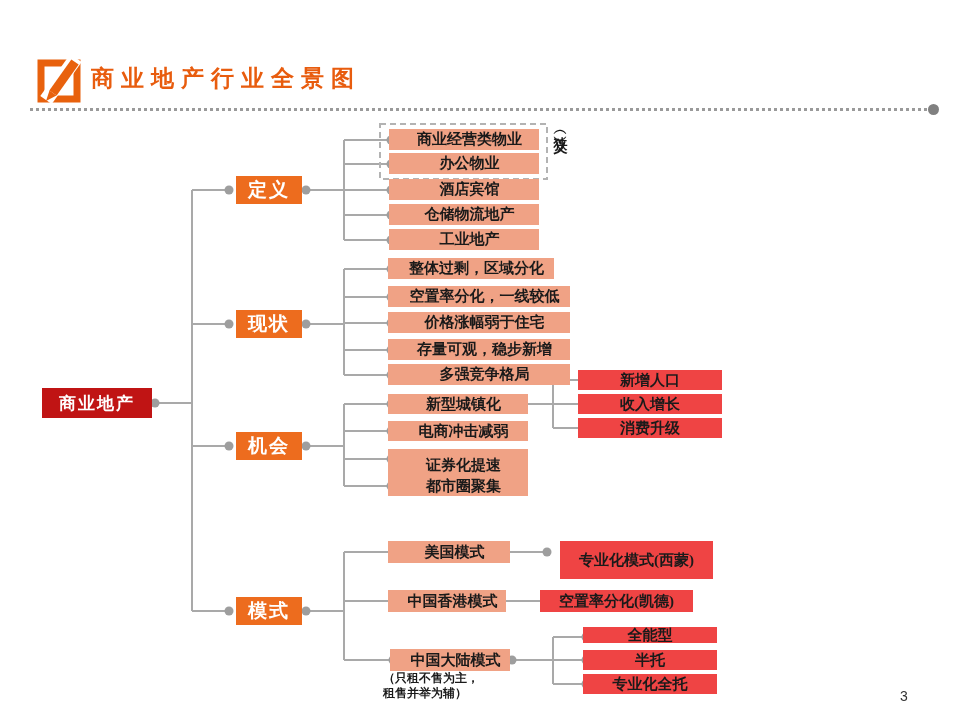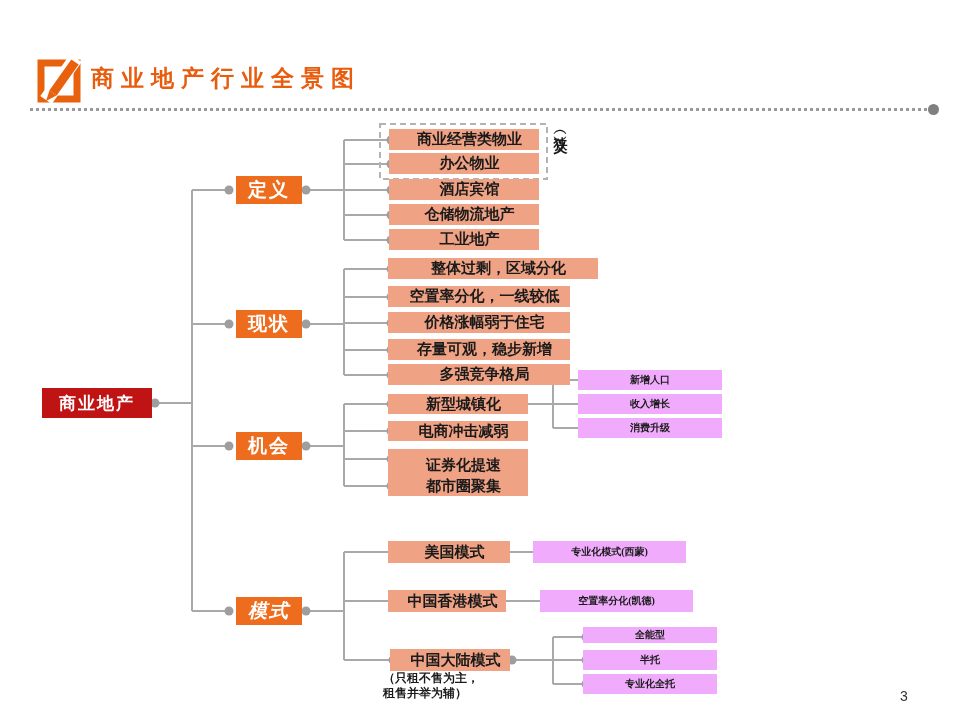--- a/index.html
+++ b/index.html
@@ -27,21 +27,21 @@
   }
   .line-end-dot{position:absolute;left:928px;top:104px;width:11px;height:11px;border-radius:50%;background:#808080;}
   
   .node{
     position:absolute;display:flex;align-items:center;justify-content:center;
     font-family:"Liberation Serif","DejaVu Serif",serif;box-sizing:border-box;white-space:nowrap;
   }
   .root-node{background:#c01414;color:#ffffff;font-size:17px;font-weight:bold;letter-spacing:2px;}
   .branch-node{background:#ed6c1e;color:#ffffff;font-size:19px;font-weight:bold;letter-spacing:2px;}
   .leaf{background:#f0a285;color:#1a1a1a;font-size:15px;font-weight:600;padding-left:11px;}
-  .subleaf{background:#f0abfc;color:#1a1a1a;font-size:10px;font-weight:600;}
+  .subleaf{background:#ef4444;color:#1a1a1a;font-size:15px;font-weight:600;}
   .narrow-label{
     position:absolute;left:551px;top:125px;height:60px;
     writing-mode:vertical-rl;font-family:"Liberation Serif","DejaVu Serif",serif;
     font-size:14px;font-weight:600;color:#1a1a1a;letter-spacing:1px;
   }
   .mainland-note{
     position:absolute;left:383px;top:671px;width:140px;
     font-family:"Liberation Serif","DejaVu Serif",serif;
     font-size:12px;font-weight:600;color:#1a1a1a;line-height:15px;
   }
@@ -165,30 +165,30 @@
         <circle cx="586" cy="660" r="4.5"></circle>
         <circle cx="586" cy="684" r="4.5"></circle>
     </g>
   </svg>
 
   <div class="node root-node" style="left:42px;top:388px;width:110px;height:30px;">商业地产</div>
 
   <div class="node branch-node" style="left:236px;top:176px;width:66px;height:28px;">定义</div>
   <div class="node branch-node" style="left:236px;top:310px;width:66px;height:28px;">现状</div>
   <div class="node branch-node" style="left:236px;top:432px;width:66px;height:28px;">机会</div>
-  <div class="node branch-node" style="left:236px;top:597px;width:66px;height:28px;font-style:italic;">模式</div>
+  <div class="node branch-node" style="left:236px;top:597px;width:66px;height:28px;">模式</div>
 
   <div class="node leaf" style="left:389px;top:129px;width:150px;height:21px;">商业经营类物业</div>
   <div class="node leaf" style="left:389px;top:153px;width:150px;height:21px;">办公物业</div>
   <div class="node leaf" style="left:389px;top:179px;width:150px;height:21px;">酒店宾馆</div>
   <div class="node leaf" style="left:389px;top:204px;width:150px;height:21px;">仓储物流地产</div>
   <div class="node leaf" style="left:389px;top:229px;width:150px;height:21px;">工业地产</div>
   <div class="narrow-label">（狭义）</div>
 
-  <div class="node leaf" style="left:388px;top:258px;width:210px;height:21px;">整体过剩，区域分化</div>
+  <div class="node leaf" style="left:388px;top:258px;width:166px;height:21px;">整体过剩，区域分化</div>
   <div class="node leaf" style="left:388px;top:286px;width:182px;height:21px;">空置率分化，一线较低</div>
   <div class="node leaf" style="left:388px;top:312px;width:182px;height:21px;">价格涨幅弱于住宅</div>
   <div class="node leaf" style="left:388px;top:339px;width:182px;height:21px;">存量可观，稳步新增</div>
   <div class="node leaf" style="left:388px;top:364px;width:182px;height:21px;">多强竞争格局</div>
 
   <div class="node leaf" style="left:388px;top:394px;width:140px;height:20px;">新型城镇化</div>
   <div class="node leaf" style="left:388px;top:421px;width:140px;height:20px;">电商冲击减弱</div>
   <div class="node leaf" style="left:388px;top:449px;width:140px;height:32px;">证券化提速</div>
   <div class="node leaf" style="left:388px;top:476px;width:140px;height:20px;">都市圈聚集</div>
 
@@ -197,21 +197,21 @@
   <div class="node subleaf" style="left:578px;top:418px;width:144px;height:20px;">消费升级</div>
 
   <div class="node leaf" style="left:388px;top:541px;width:122px;height:22px;">美国模式</div>
   <div class="node leaf" style="left:388px;top:590px;width:118px;height:22px;">中国香港模式</div>
   <div class="node leaf" style="left:390px;top:649px;width:120px;height:22px;">中国大陆模式</div>
   <div class="mainland-note">
     <div>（只租不售为主，</div>
     <div>租售并举为辅）</div>
   </div>
 
-  <div class="node subleaf" style="left:533px;top:541px;width:153px;height:22px;">专业化模式(西蒙)</div>
+  <div class="node subleaf" style="left:560px;top:541px;width:153px;height:38px;">专业化模式(西蒙)</div>
   <div class="node subleaf" style="left:540px;top:590px;width:153px;height:22px;">空置率分化(凯德)</div>
   <div class="node subleaf" style="left:583px;top:627px;width:134px;height:16px;">全能型</div>
   <div class="node subleaf" style="left:583px;top:650px;width:134px;height:20px;">半托</div>
   <div class="node subleaf" style="left:583px;top:674px;width:134px;height:20px;">专业化全托</div>
 
   <div class="page-number">3</div>
 
 </div>
 
 </body></html>

